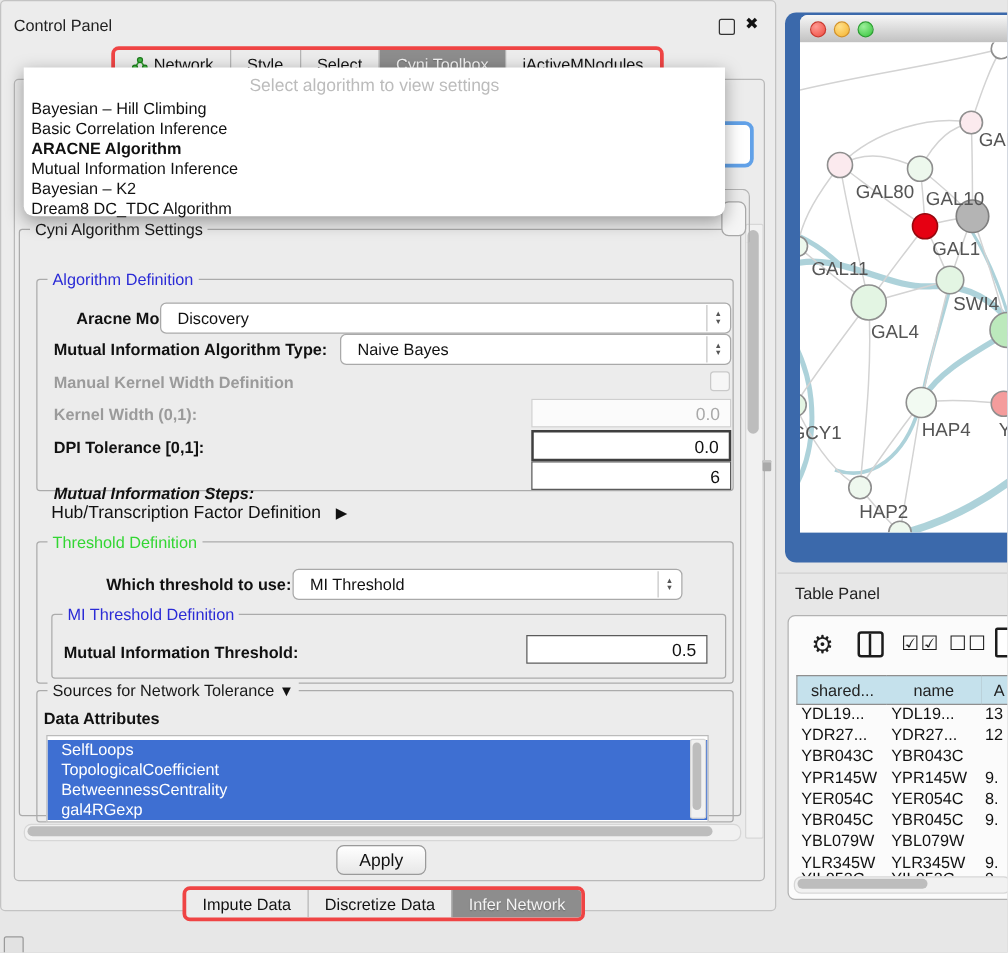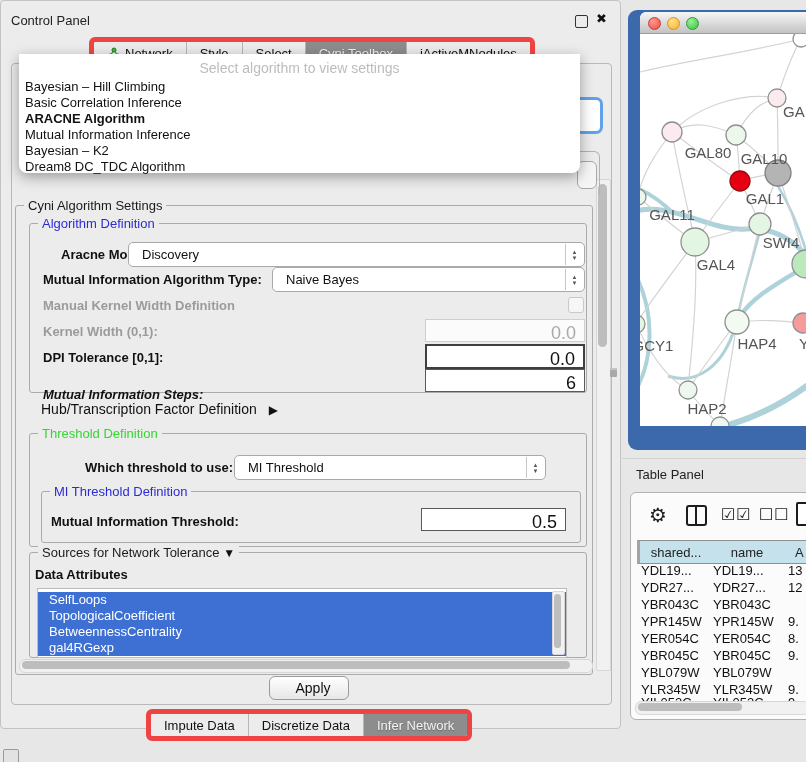--- a/index.html
+++ b/index.html
@@ -5,21 +5,21 @@
   html,body{margin:0;padding:0;background:#d9d9d9;}
   .screen{position:relative;width:806px;height:762px;overflow:hidden;background:#e7e7e7;
           font-family:"Liberation Sans","DejaVu Sans",sans-serif;color:#1a1a1a;}
   .abs{position:absolute;}
   
   .cp{left:0;top:8;width:619px;height:727px;background:#ececec;border:1px solid #c3c3c3;border-radius:4px;}
   .cp-title{left:10px;top:12px;font-size:13px;color:#222;}
   .float-btn{left:574px;top:14px;width:11px;height:11px;border:1.6px solid #333;border-radius:2px;background:transparent;}
   .close-btn{left:595px;top:10px;font-size:13px;font-weight:bold;color:#111;}
   
-  .tabbar{display:flex;align-items:stretch;border:5px solid #ef4444;border-radius:6px;background:#ececec;height:22px;overflow:hidden;}
+  .tabbar{display:flex;align-items:stretch;border:3px solid #ef4444;border-radius:6px;background:#ececec;height:22px;overflow:hidden;}
   .tab{display:flex;align-items:center;gap:5px;padding:0 13px;font-size:13px;color:#111;border-left:1px solid #b5b5b5;white-space:nowrap;}
   .tab:first-child{border-left:none;}
   .tab.sel{background:#8d8d8d;color:#f4f4f4;text-shadow:0 1px 1px rgba(0,0,0,.25);}
   .top-tabs{left:88px;top:36px;}
   .bottom-tabs{left:145px;top:708px;}
   
   .cp-body{left:10px;top:62px;width:599px;height:640px;border:1px solid #b9b9b9;border-radius:4px;}
   .sb-v{background:#f1f1f1;border:1px solid #d7d7d7;border-radius:2px;}
   .sb-h{background:#f1f1f1;border:1px solid #d7d7d7;border-radius:6px;}
   .thumb{background:#bdbdbd;border-radius:5px;}
@@ -41,51 +41,51 @@
   .t-green{color:#33d633;}
   .lbl{font-size:13px;font-weight:bold;color:#111;white-space:nowrap;}
   .lbl.dis{color:#9b9b9b;}
   
   .combo{background:#fff;border:1px solid #a9a9a9;border-radius:5px;height:23px;box-shadow:inset 0 1px 0 #fff;}
   .combo .val{position:absolute;left:13px;top:4px;font-size:13px;color:#111;}
   .spin{position:absolute;right:1px;top:1px;bottom:1px;width:17px;border-left:1px solid #c6c6c6;
         display:flex;flex-direction:column;align-items:center;justify-content:center;color:#555;}
   .spin span{font-size:6px;line-height:6px;}
   .field{background:#fff;height:21px;}
-  .field .val{position:absolute;right:8px;top:3px;font-size:18px;color:#111;}
+  .field .val{position:absolute;right:8px;top:3px;font-size:14px;color:#111;}
   .f-dis{border:1px solid #cfcfcf;background:#fbfbfb;}
   .f-dis .val{color:#a9a9a9;}
   .f-strong{border:2px solid #3f3f3f;}
   .f-med{border:1px solid #5a5a5a;}
   .checkbox{width:14px;height:14px;border:1px solid #c9c9c9;border-radius:3px;background:#f6f6f6;}
   .tri{font-size:12px;color:#111;}
   
   .attr-list{background:#fff;border:1px solid #bbb;overflow:hidden;}
   .attr-item{background:#3e6fd2;color:#fff;font-size:13px;line-height:16px;padding-left:11px;}
   
   .btn{background:linear-gradient(#ffffff,#e7e7e7);border:1px solid #9a9a9a;border-radius:6px;
-       font-size:14px;color:#111;display:flex;align-items:center;justify-content:center;padding-left:8px;}
+       font-size:14px;color:#111;display:flex;align-items:center;justify-content:center;}
   
   .net-frame{left:628px;top:10px;width:178px;height:440px;background:#3b69ab;border-radius:9px 0 0 9px;}
   .net-inner{left:640px;top:12px;width:166px;height:414px;background:#fff;border-radius:6px 0 0 0;overflow:hidden;}
   .net-titlebar{position:absolute;left:0;top:0;right:0;height:21px;background:linear-gradient(#f6f6f6,#c3c3c3);
                 border-bottom:1px solid #9e9e9e;border-radius:6px 0 0 0;}
   .light{position:absolute;top:5px;width:11px;height:11px;border-radius:50%;}
   .net-canvas{position:absolute;left:0;top:22px;width:166px;height:392px;background:#fff;}
   
   .tp-header{left:622px;top:458px;width:184px;height:28px;border-top:1px solid #d2d2d2;}
   .tp-title{position:absolute;left:14px;top:8px;font-size:13px;color:#222;text-align:right;}
   .tp-win{left:630px;top:492px;width:182px;height:226px;background:#fbfbfb;border:1px solid #b2b2b2;border-radius:6px;overflow:hidden;}
   .tp-toolbar-icon{position:absolute;color:#1c1c1c;}
   .icon-split{width:17px;height:17px;border:2px solid #1c1c1c;border-radius:3px;}
   .icon-split::after{content:"";position:absolute;left:7px;top:0;bottom:0;width:2px;background:#1c1c1c;}
   .icon-doc{width:15px;height:20px;border:2px solid #1c1c1c;border-radius:2px;background:#fff;}
   .th{position:absolute;top:0;height:22px;background:#c5e1ec;border:1px solid #8f8f8f;border-left:none;
       font-size:13px;color:#222;display:flex;align-items:center;justify-content:center;overflow:hidden;}
-  .th:first-child{border-left:3px solid #a3a3a3;text-align:right;}
+  .th:first-child{border-left:1px solid #a3a3a3;text-align:right;}
   .tbl-body{position:absolute;overflow:hidden;}
   .tr{position:absolute;height:17px;width:100%;}
   .td{position:absolute;font-size:13px;color:#111;white-space:nowrap;}
   .handle{left:610px;top:368px;width:7px;height:9px;background:#a9a9a9;border-radius:1px;box-shadow:0 2px 0 #c5c5c5 inset;}
   .mini-box{left:3px;top:749px;width:14px;height:14px;background:#e2e2e2;border:1px solid #9a9a9a;border-radius:2px;}
   .net-icon{display:inline-block;width:13px;height:12px;position:relative;}
 </style>
 </head>
 <body>
 
@@ -138,21 +138,21 @@
         <div class="popup-item">Mutual Information Inference</div>
         <div class="popup-item">Bayesian – K2</div>
         <div class="popup-item">Dream8 DC_TDC Algorithm</div>
       </div>
     </div>
 
     <div class="abs sb-v" style="left:595px;top:178px;width:13px;height:490px;">
       <div class="abs thumb" style="left:1px;top:4px;width:9px;height:163px;"></div>
     </div>
 
-    <div class="abs group" style="left:14px;top:204px;width:576px;height:468px;text-align:center;">
+    <div class="abs group" style="left:14px;top:182px;width:576px;height:468px;text-align:center;">
       <div class="group-label">Cyni Algorithm Settings</div>
     </div>
 
     <div class="abs group" style="left:28px;top:222px;width:556px;height:168px;">
       <div class="group-label t-blue">Algorithm Definition</div>
     </div>
     <div class="abs lbl" style="left:60px;top:246px;">Aracne Mode:</div>
     <div class="abs combo" style="left:127px;top:241px;width:455px;">
       <span class="val">Discovery</span>
       <span class="spin">

